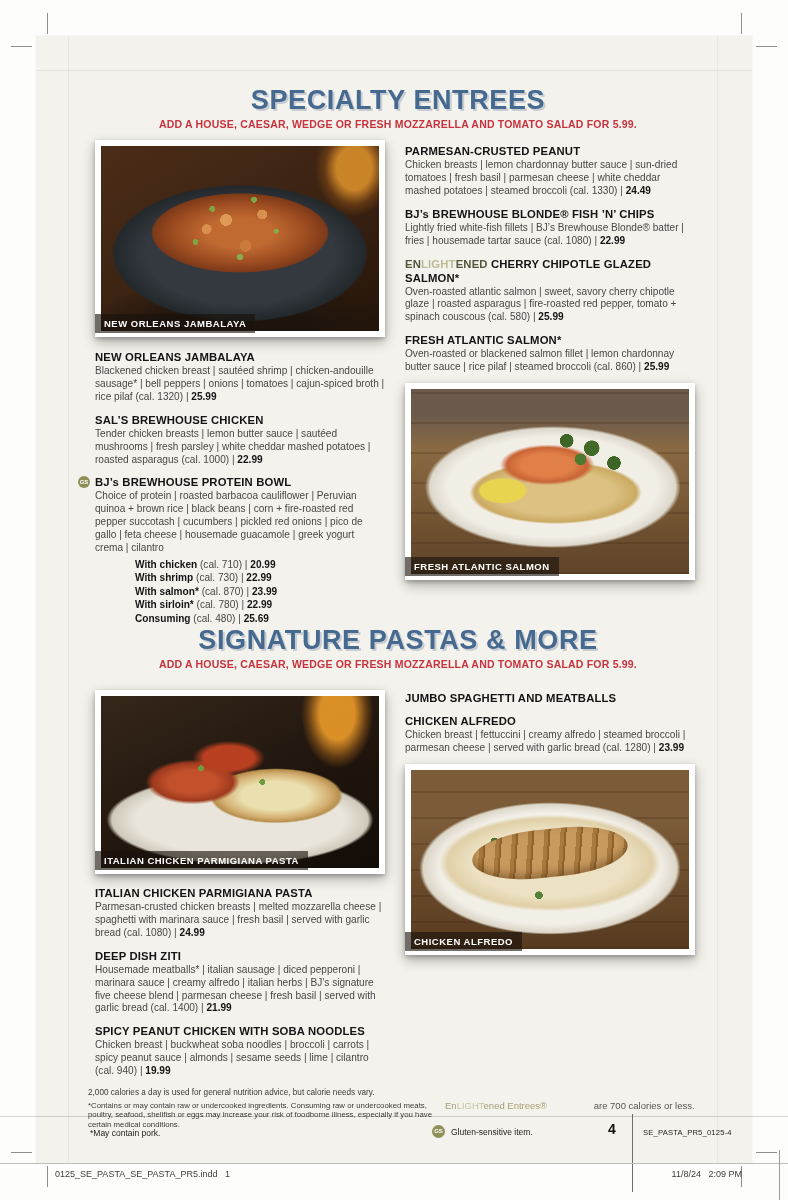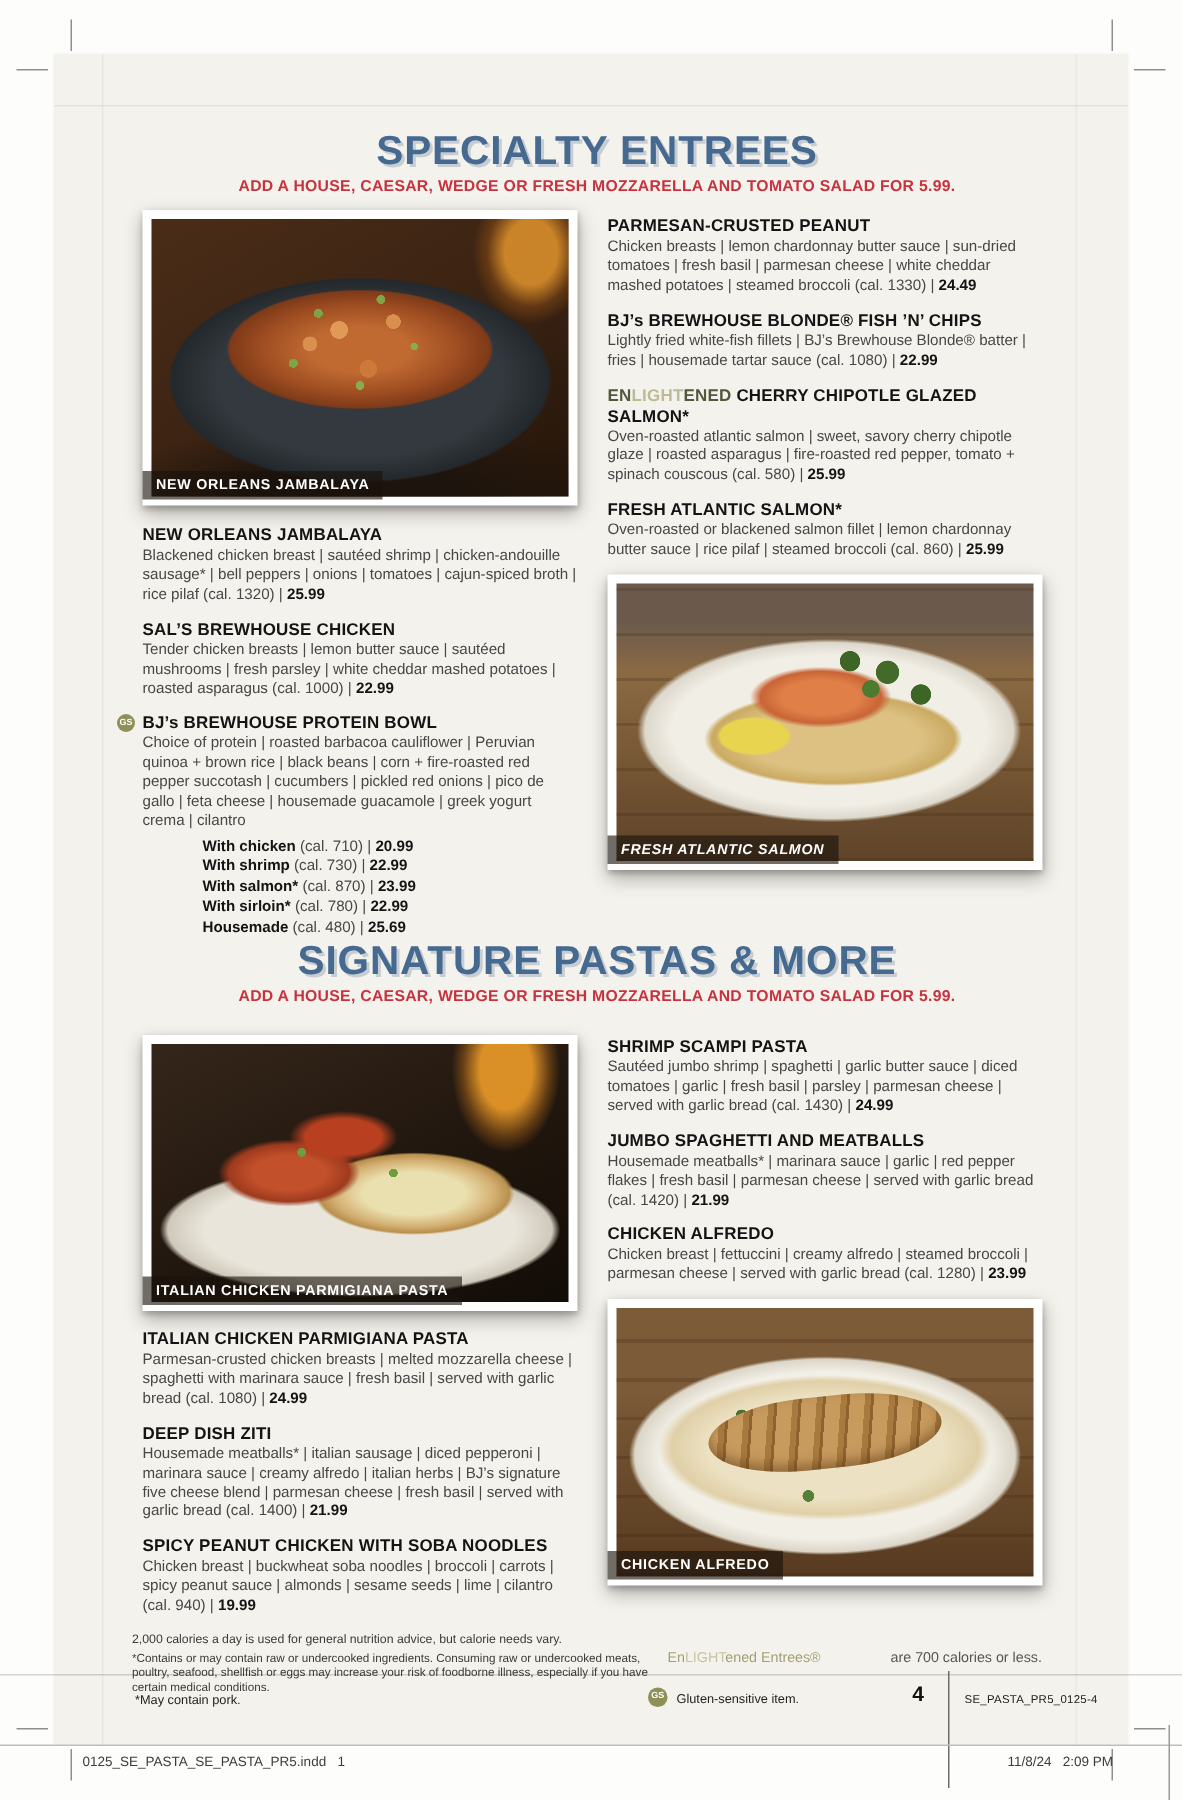--- a/index.html
+++ b/index.html
@@ -27,21 +27,21 @@
   .opt b{color:#141414;}
   .olive-dark{color:#55573b;}
   .olive-light{color:#bcbb96;}
   .gs-badge{position:absolute;left:-17px;top:1px;width:12px;height:12px;border-radius:50%;background:#8e9058;color:#fff;font-size:6px;font-weight:700;text-align:center;line-height:12px;letter-spacing:0;}
 
   
   .photo{position:relative;width:100%;background:#fff;padding:6px;box-shadow:0 5px 12px rgba(0,0,0,0.30),0 2px 4px rgba(0,0,0,0.22);}
   .photo .img{position:relative;width:100%;height:100%;overflow:hidden;}
   .photo .cap{position:absolute;left:0;bottom:4px;background:rgba(24,17,12,0.62);color:#fff;font-size:9.5px;font-weight:700;letter-spacing:0.5px;padding:4px 9px;white-space:nowrap;}
   #photo-jambalaya{height:197px;margin-bottom:13px;}
-  #photo-salmon{height:197px;margin-top:8px;font-style:italic;}
+  #photo-salmon{height:197px;margin-top:8px;}
   #photo-parmigiana{height:184px;margin-bottom:12px;}
   #photo-alfredo{height:191px;margin-top:6px;}
 
   .img-jambalaya{background:
     radial-gradient(circle 3px at 40% 34%, #7da445 97%, transparent 100%),
     radial-gradient(circle 3px at 55% 29%, #7da445 97%, transparent 100%),
     radial-gradient(circle 2.5px at 63% 46%, #86ad4c 97%, transparent 100%),
     radial-gradient(circle 3px at 34% 52%, #7da445 97%, transparent 100%),
     radial-gradient(circle 3px at 50% 60%, #86ad4c 97%, transparent 100%),
     radial-gradient(circle 6px at 45% 40%, #e09a55 96%, transparent 100%),
@@ -142,21 +142,21 @@
           <div class="item-desc">Tender chicken breasts | lemon butter sauce | sautéed mushrooms | fresh parsley | white cheddar mashed potatoes | roasted asparagus (cal. 1000) | <b class="price">22.99</b></div>
         </div>
         <div class="item">
           <div class="item-name"><span class="gs-badge">GS</span>BJ’s BREWHOUSE PROTEIN BOWL</div>
           <div class="item-desc">Choice of protein | roasted barbacoa cauliflower | Peruvian quinoa + brown rice | black beans | corn + fire-roasted red pepper succotash | cucumbers | pickled red onions | pico de gallo | feta cheese | housemade guacamole | greek yogurt crema | cilantro</div>
           <div class="options">
             <div class="opt"><b>With chicken</b> (cal. 710) | <b>20.99</b></div>
             <div class="opt"><b>With shrimp</b> (cal. 730) | <b>22.99</b></div>
             <div class="opt"><b>With salmon*</b> (cal. 870) | <b>23.99</b></div>
             <div class="opt"><b>With sirloin*</b> (cal. 780) | <b>22.99</b></div>
-            <div class="opt"><b>Housemade</b> (cal. 480) | <b>25.69</b></div>
+            <div class="opt"><b>Consuming</b> (cal. 480) | <b>25.69</b></div>
           </div>
         </div>
       </div>
   </div>
 
   <div class="col" style="left:405px;top:144px;">
     <div class="items">
         <div class="item">
           <div class="item-name">PARMESAN-CRUSTED PEANUT</div>
           <div class="item-desc">Chicken breasts | lemon chardonnay butter sauce | sun-dried tomatoes | fresh basil | parmesan cheese | white cheddar mashed potatoes | steamed broccoli (cal. 1330) | <b class="price">24.49</b></div>
@@ -202,26 +202,21 @@
         <div class="item">
           <div class="item-name">SPICY PEANUT CHICKEN WITH SOBA NOODLES</div>
           <div class="item-desc">Chicken breast | buckwheat soba noodles | broccoli | carrots | spicy peanut sauce | almonds | sesame seeds | lime | cilantro (cal. 940) | <b class="price">19.99</b></div>
         </div>
       </div>
   </div>
 
   <div class="col" style="left:405px;top:691px;">
     <div class="items">
         <div class="item">
-          <div class="item-name">SHRIMP SCAMPI PASTA</div>
-          <div class="item-desc">Sautéed jumbo shrimp | spaghetti | garlic butter sauce | diced tomatoes | garlic | fresh basil | parsley | parmesan cheese | served with garlic bread (cal. 1430) | <b class="price">24.99</b></div>
-        </div>
-        <div class="item">
           <div class="item-name">JUMBO SPAGHETTI AND MEATBALLS</div>
-          <div class="item-desc">Housemade meatballs* | marinara sauce | garlic | red pepper flakes | fresh basil | parmesan cheese | served with garlic bread (cal. 1420) | <b class="price">21.99</b></div>
         </div>
         <div class="item">
           <div class="item-name">CHICKEN ALFREDO</div>
           <div class="item-desc">Chicken breast | fettuccini | creamy alfredo | steamed broccoli | parmesan cheese | served with garlic bread (cal. 1280) | <b class="price">23.99</b></div>
         </div>
       </div>
     <div class="photo" id="photo-alfredo">
       <div class="img img-alfredo">
         <div class="chick"></div>
       </div>

